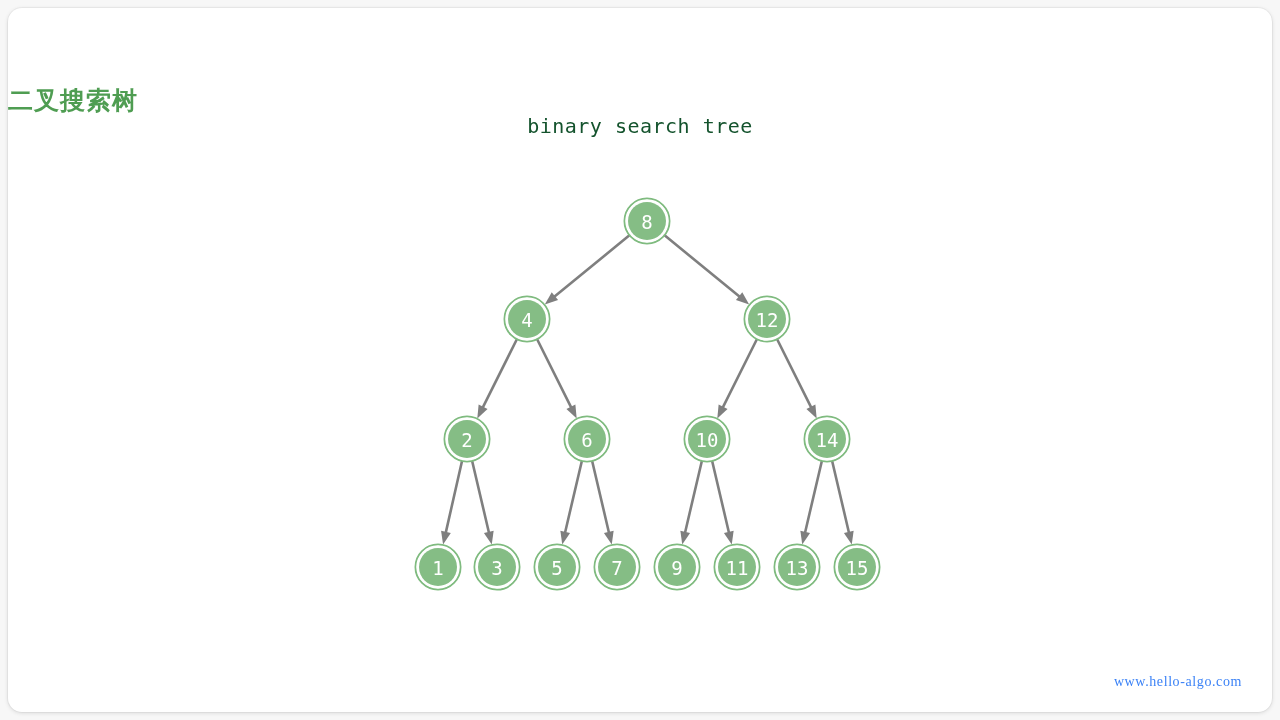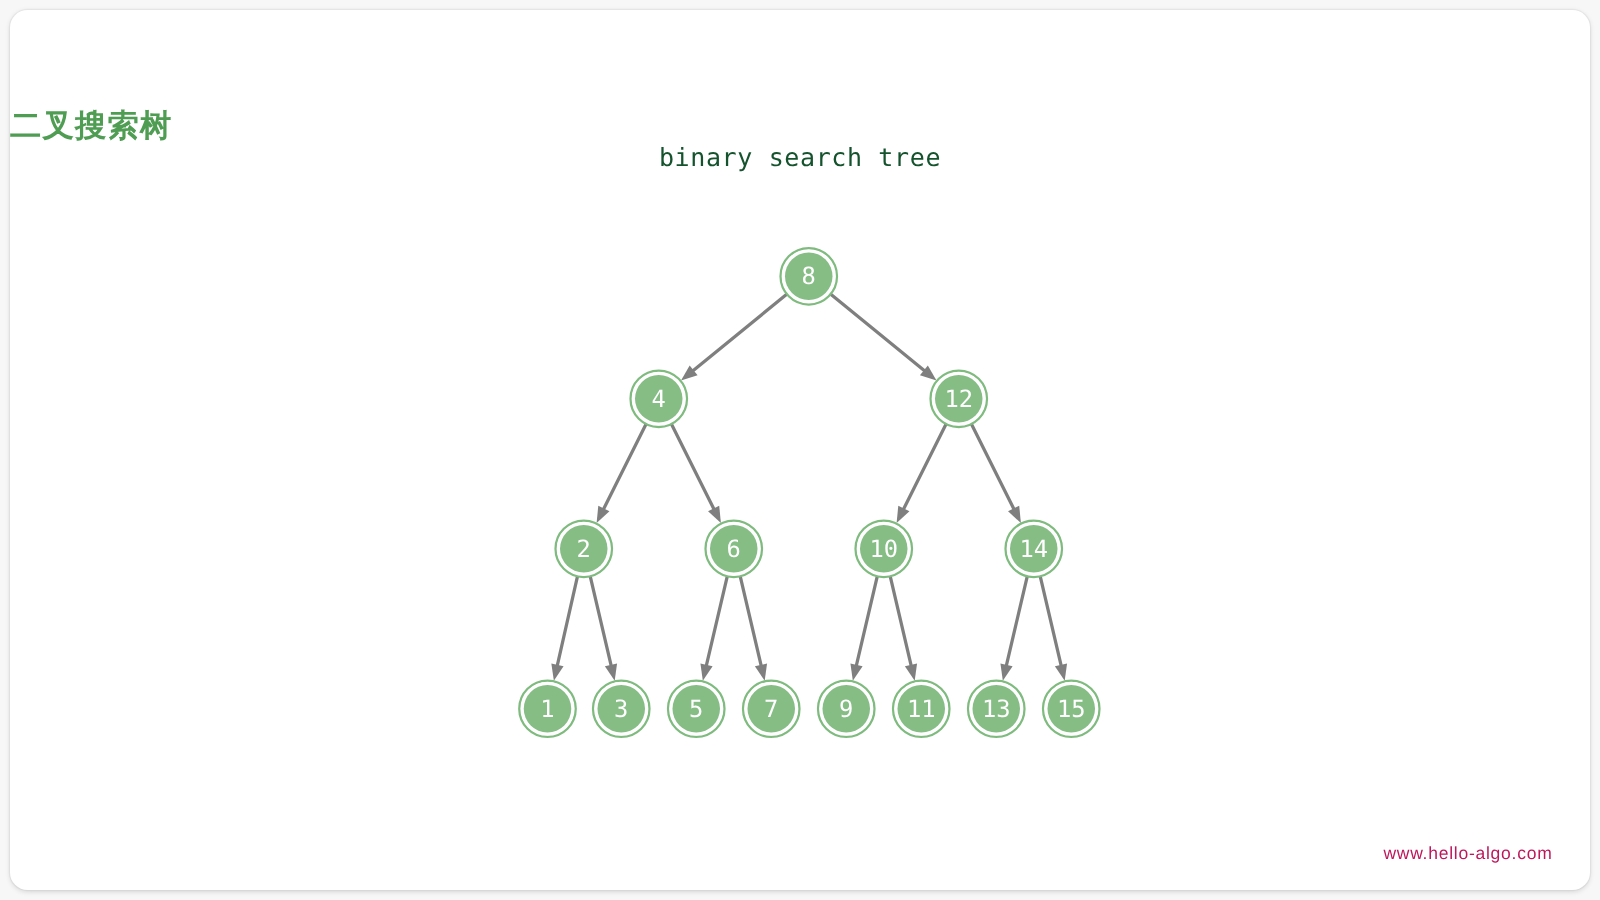--- a/index.html
+++ b/index.html
@@ -82,22 +82,22 @@
     fill: none;
   }
   .edge-head {
     fill: #7f7f7f;
   }
   #watermark {
     position: absolute;
     right: 30px;
     bottom: 22px;
     font-size: 14px;
-    color: #be185d;
-    font-family: Liberation Sans, sans-serif;
+    color: #3b82f6;
+    font-family: Liberation Serif, serif;
     letter-spacing: 0.6px;
   }
 </style>
 </head>
 <body>
 
 <div id="screen">
   <div id="card">
 
     <div id="title">二叉搜索树</div>

